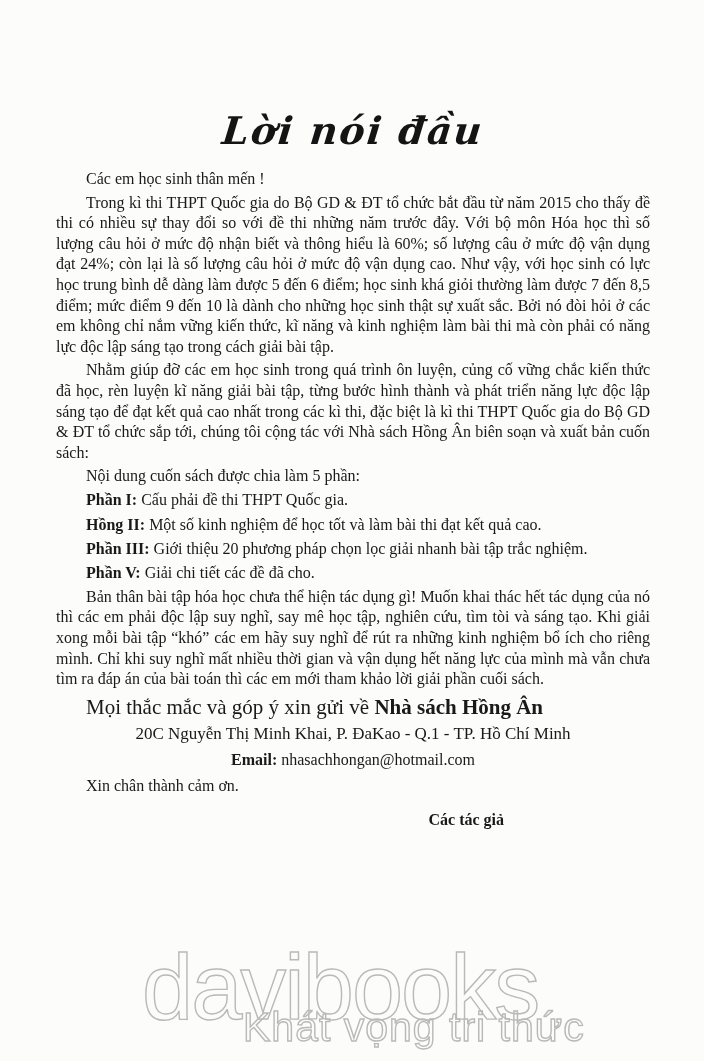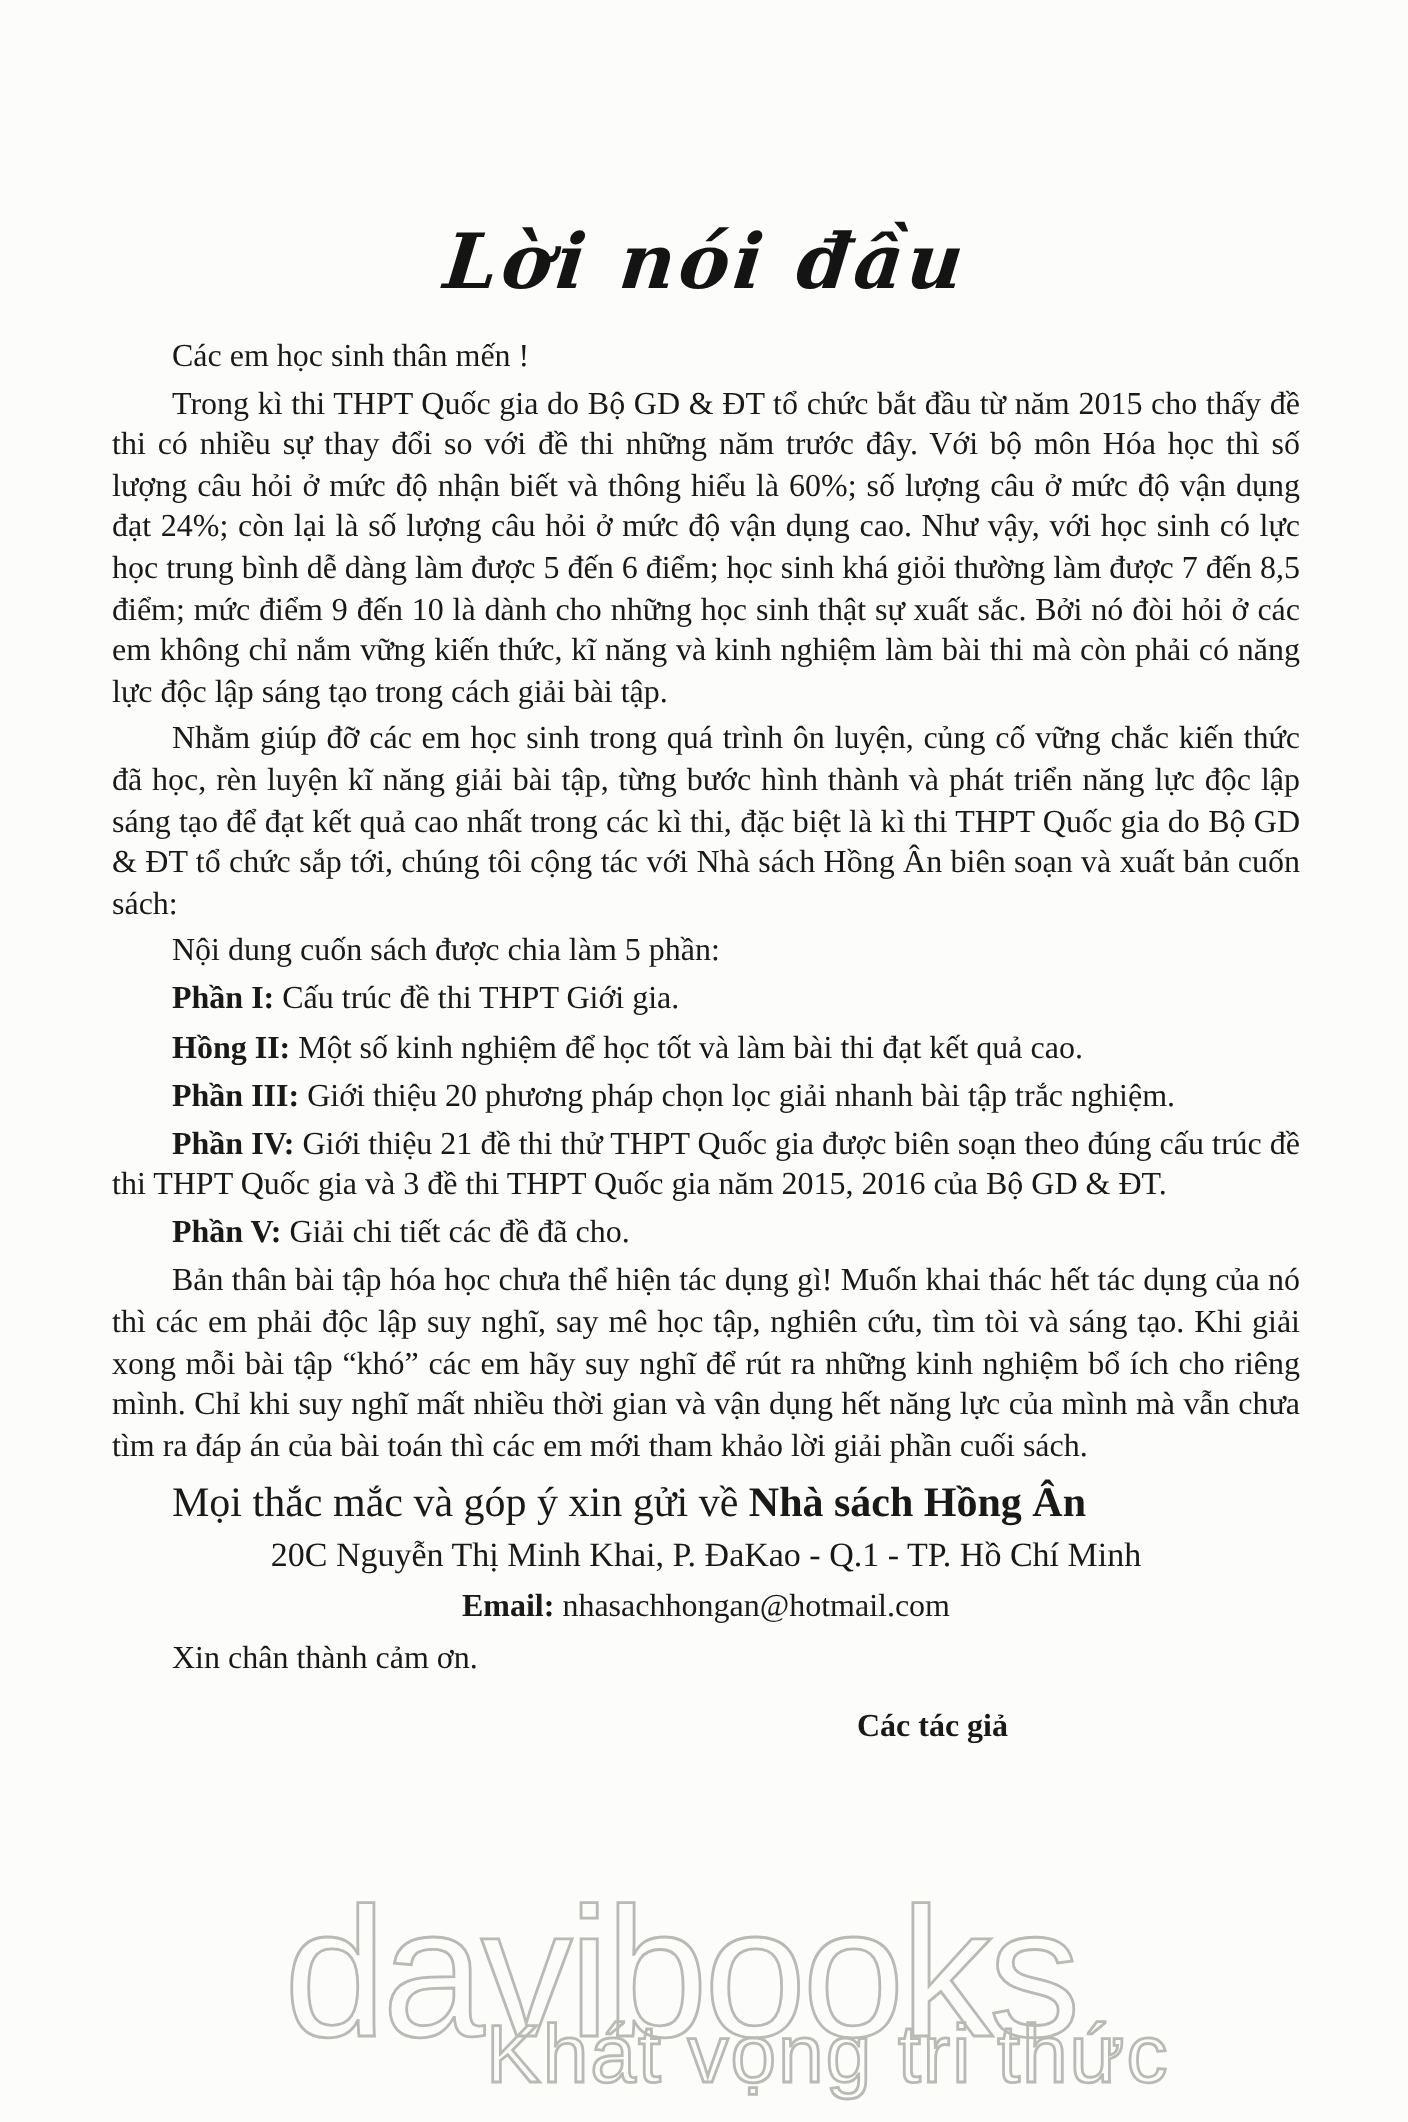--- a/index.html
+++ b/index.html
@@ -133,27 +133,26 @@
 
     <p class="body-line indent">Các em học sinh thân mến !</p>
 
     <p class="body-par">Trong kì thi THPT Quốc gia do Bộ GD &amp; ĐT tổ chức bắt đầu từ năm 2015 cho thấy đề thi có nhiều sự thay đổi so với đề thi những năm trước đây. Với bộ môn Hóa học thì số lượng câu hỏi ở mức độ nhận biết và thông hiểu là 60%; số lượng câu ở mức độ vận dụng đạt 24%; còn lại là số lượng câu hỏi ở mức độ vận dụng cao. Như vậy, với học sinh có lực học trung bình dễ dàng làm được 5 đến 6 điểm; học sinh khá giỏi thường làm được 7 đến 8,5 điểm; mức điểm 9 đến 10 là dành cho những học sinh thật sự xuất sắc. Bởi nó đòi hỏi ở các em không chỉ nắm vững kiến thức, kĩ năng và kinh nghiệm làm bài thi mà còn phải có năng lực độc lập sáng tạo trong cách giải bài tập.</p>
 
     <p class="body-par">Nhằm giúp đỡ các em học sinh trong quá trình ôn luyện, củng cố vững chắc kiến thức đã học, rèn luyện kĩ năng giải bài tập, từng bước hình thành và phát triển năng lực độc lập sáng tạo để đạt kết quả cao nhất trong các kì thi, đặc biệt là kì thi THPT Quốc gia do Bộ GD &amp; ĐT tổ chức sắp tới, chúng tôi cộng tác với Nhà sách Hồng Ân biên soạn và xuất bản cuốn sách:</p>
 
 
     <p class="body-line indent">Nội dung cuốn sách được chia làm 5 phần:</p>
 
-    <p class="part-line"><span class="part-label">Phần I:</span><span> Cấu trúc đề thi THPT Giới gia.</span></p>
+    <p class="part-line"><span class="part-label">Phần I:</span><span> Cấu phải đề thi THPT Quốc gia.</span></p>
 
     <p class="part-line"><span class="part-label">Hồng II:</span><span> Một số kinh nghiệm để học tốt và làm bài thi đạt kết quả cao.</span></p>
 
     <p class="part-line"><span class="part-label">Phần III:</span><span> Giới thiệu 20 phương pháp chọn lọc giải nhanh bài tập trắc nghiệm.</span></p>
 
-    <p class="part-line"><span class="part-label">Phần IV:</span><span> Giới thiệu 21 đề thi thử THPT Quốc gia được biên soạn theo đúng cấu trúc đề thi THPT Quốc gia và 3 đề thi THPT Quốc gia năm 2015, 2016 của Bộ GD &amp; ĐT.</span></p>
 
     <p class="part-line"><span class="part-label">Phần V:</span><span> Giải chi tiết các đề đã cho.</span></p>
 
     <p class="body-par">Bản thân bài tập hóa học chưa thể hiện tác dụng gì! Muốn khai thác hết tác dụng của nó thì các em phải độc lập suy nghĩ, say mê học tập, nghiên cứu, tìm tòi và sáng tạo. Khi giải xong mỗi bài tập “khó” các em hãy suy nghĩ để rút ra những kinh nghiệm bổ ích cho riêng mình. Chỉ khi suy nghĩ mất nhiều thời gian và vận dụng hết năng lực của mình mà vẫn chưa tìm ra đáp án của bài toán thì các em mới tham khảo lời giải phần cuối sách.</p>
 
 
     <p class="contact-line"><span>Mọi thắc mắc và góp ý xin gửi về </span><span class="contact-bold">Nhà sách Hồng Ân</span></p>
 
     <p class="address-line">20C Nguyễn Thị Minh Khai, P. ĐaKao - Q.1 - TP. Hồ Chí Minh</p>
 

